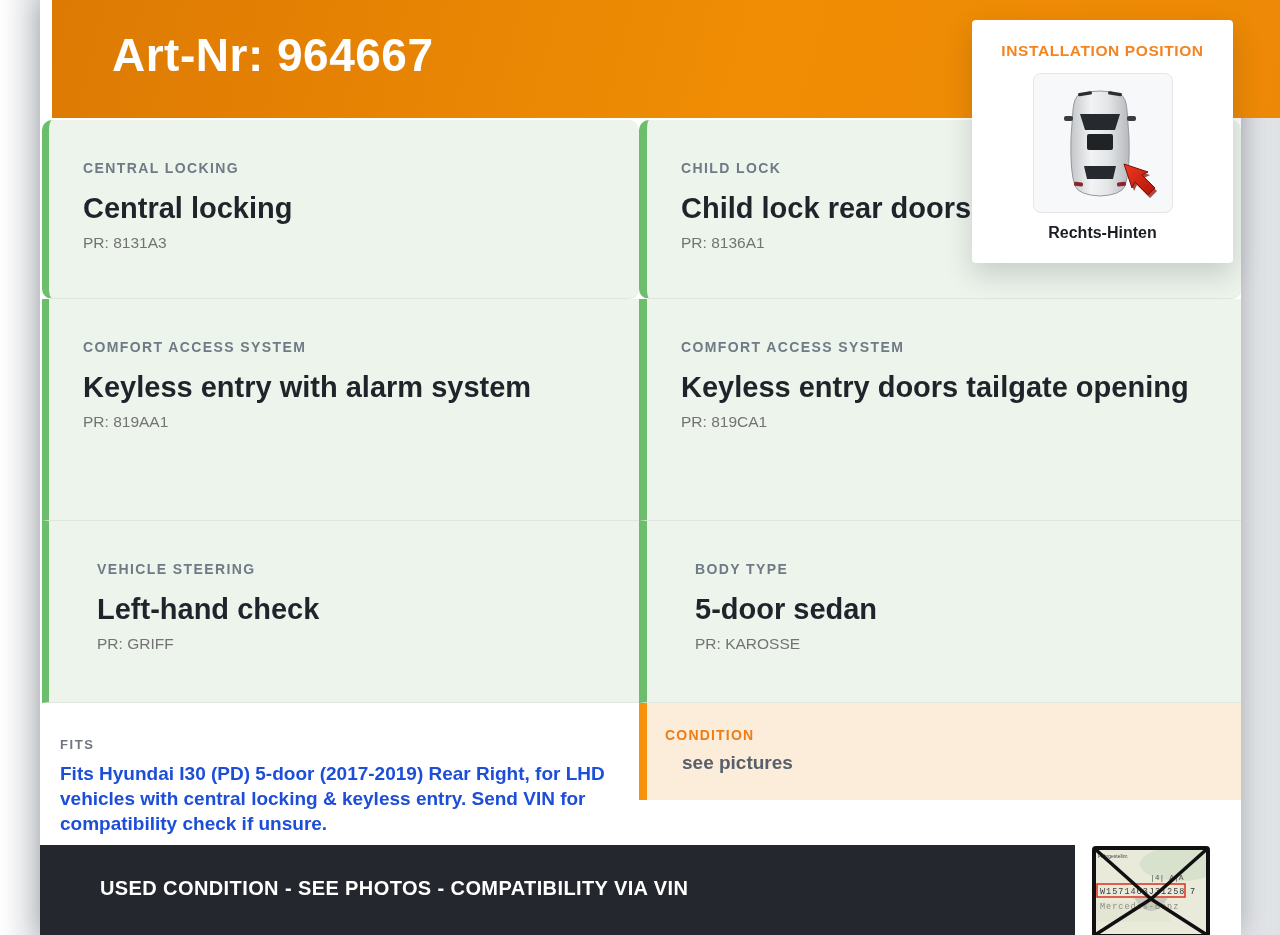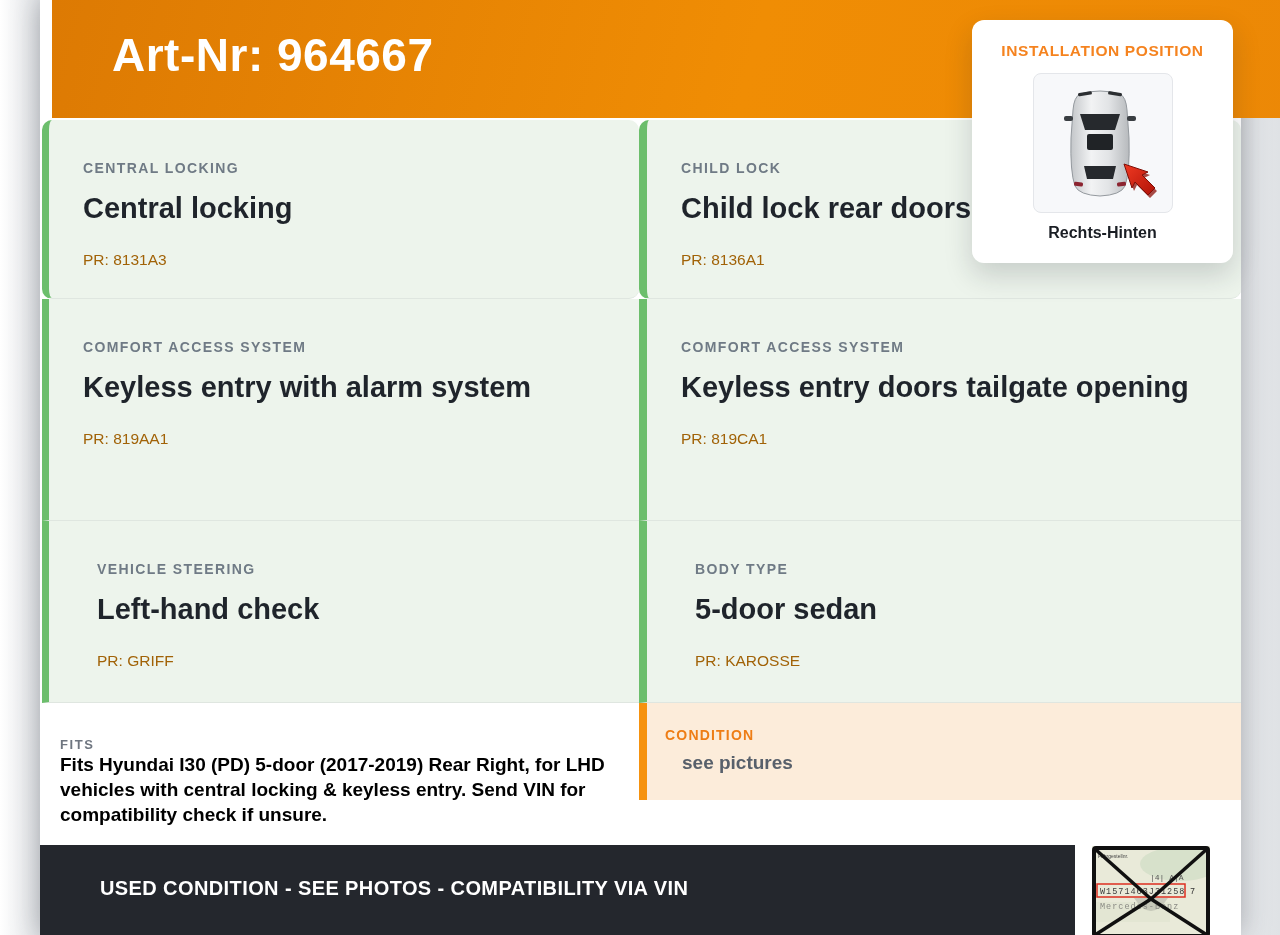--- a/index.html
+++ b/index.html
@@ -22,44 +22,44 @@
   .cL { left:2px;  width:597px; }
   .cR { left:599px; width:602px; border-left-width:8px; }
   .r1 { top:120px; height:179px;border-radius:10px; }
   .r2 { top:299px; height:222px; }
   .r3 { top:521px; height:182px;padding-left:48px; }
   .cat { display:block; font-size:14px; font-weight:700; letter-spacing:1.4px;
     color:#6f7a85; }
   .val { display:block; font-size:29px; font-weight:700; color:#1f242b;
     margin-top:11px; line-height:1.45; max-width:560px; }
   .val.clip { white-space:nowrap; max-width:none; }
-  .pr  { display:block; font-size:15.5px; color:#a16207; margin-top:22px; }
+  .pr  { display:block; font-size:15.5px; color:#737373; margin-top:5px; }
 
   
   .fits { position:absolute; left:0; top:703px; width:599px; height:142px;
     background:#ffffff; padding:34px 30px 0 20px; }
   .fits .cat { font-size:13px; color:#6f7680; letter-spacing:1.6px; }
-  .fits p { font-size:19px; font-weight:700; color:#000000;
+  .fits p { margin-top:9px; font-size:19px; font-weight:700; color:#1d4ed8;
     line-height:1.32; max-width:545px; }
 
   
   .cond { position:absolute; left:599px; top:703px; width:602px; height:97px;
     background:#fcecda; border-left:8px solid #f6920e; padding:24px 12px 0 18px; }
   .cond .cat { color:#ee7d15; letter-spacing:1.2px; }
   .cond .see { display:block; margin-top:9px; font-size:19px; font-weight:700; color:#58606b;margin-left:17px; }
 
   
   .foot { position:absolute; left:0; top:845px; width:1035px; height:90px;
     background:#24272d; }
   .foot span { position:absolute; left:60px; top:0; line-height:86px;
     font-size:20px; font-weight:700; color:#ffffff; letter-spacing:.4px; }
 
   
   .install { position:absolute; left:932px; top:20px; width:261px; height:243px;
-    background:#ffffff; border-radius:12px; box-shadow:0 12px 28px rgba(30,35,45,.18);
+    background:#ffffff; border-radius:4px; box-shadow:0 12px 28px rgba(30,35,45,.18);
     z-index:5; text-align:center; padding-top:22px; }
   .install .ititle { font-size:15.5px; font-weight:700; color:#f5831f; letter-spacing:.6px; }
   .imgbox { margin:13px auto 0 auto; width:140px; height:140px; background:#f7f8fa;
     border:1px solid #e4e6ea; border-radius:8px; }
   .install .pos { display:block; margin-top:11px; font-size:16px; font-weight:700; color:#1a1e24; }
 
   
   .doc { position:absolute; left:1052px; top:846px; width:118px; height:92px; z-index:6; }
 </style>
 </head>

